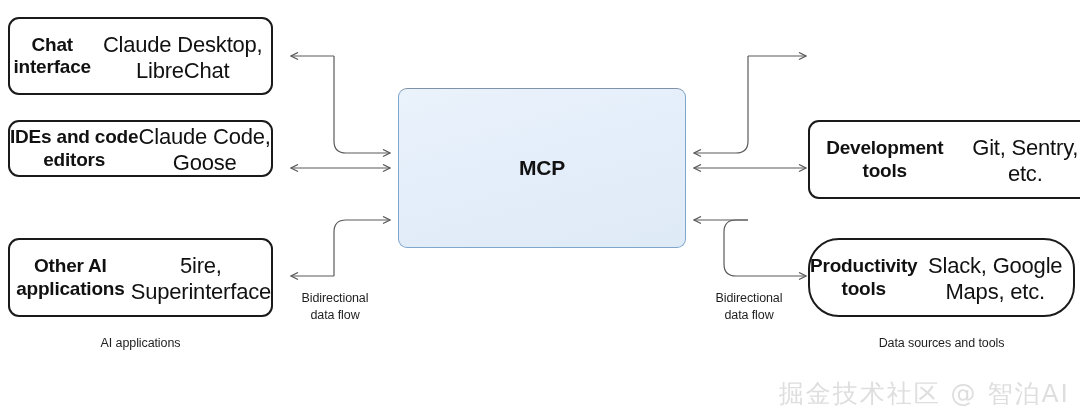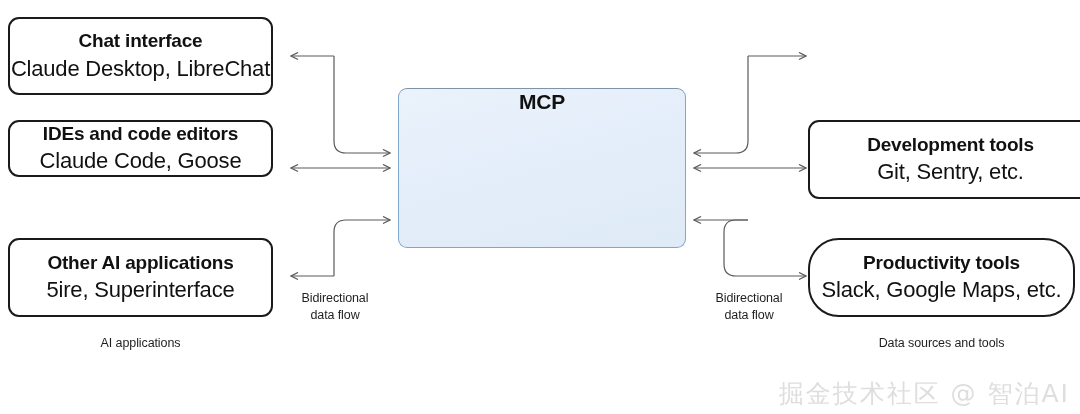--- a/index.html
+++ b/index.html
@@ -13,39 +13,39 @@
   #stage{position:relative;width:1080px;height:414px;}
 
   svg#wires{position:absolute;left:0;top:0;width:1080px;height:414px;pointer-events:none;}
 
   .node{
     position:absolute;
     box-sizing:border-box;
     border:2px solid #1a1a1a;
     border-radius:11px;
     background:#ffffff;
-    display:flex;flex-direction:column;
+    display:flex;flex-direction:row;
     align-items:center;justify-content:center;
     text-align:center;
     color:#111111;
     line-height:1.18;
   }
   .node .t1{font-size:19px;font-weight:bold;letter-spacing:-0.2px;}
   .node .t2{font-size:22px;font-weight:normal;letter-spacing:-0.2px;margin-top:3px;}
 
   #mcp{
     position:absolute;
     left:398px;top:88px;width:288px;height:160px;
     box-sizing:border-box;
     border:1.6px solid #7fa6cc;
     border-top-color:#7f93a8;
     border-radius:9px;
     background:linear-gradient(165deg,#eaf2fb 0%,#e4eefa 45%,#dfeaf7 100%);
     display:flex;flex-direction:row;
-    align-items:flex-start;justify-content:center;
+    align-items:center;justify-content:center;
     text-align:center;color:#111111;line-height:1.2;
   }
   #mcp .t1{font-size:21px;font-weight:bold;letter-spacing:-0.2px;}
   #mcp .t2{font-size:20px;font-weight:normal;letter-spacing:-0.3px;margin-top:2px;}
 
   .flowlabel{
     position:absolute;
     font-size:12.5px;
     color:#1f1f1f;
     text-align:center;

